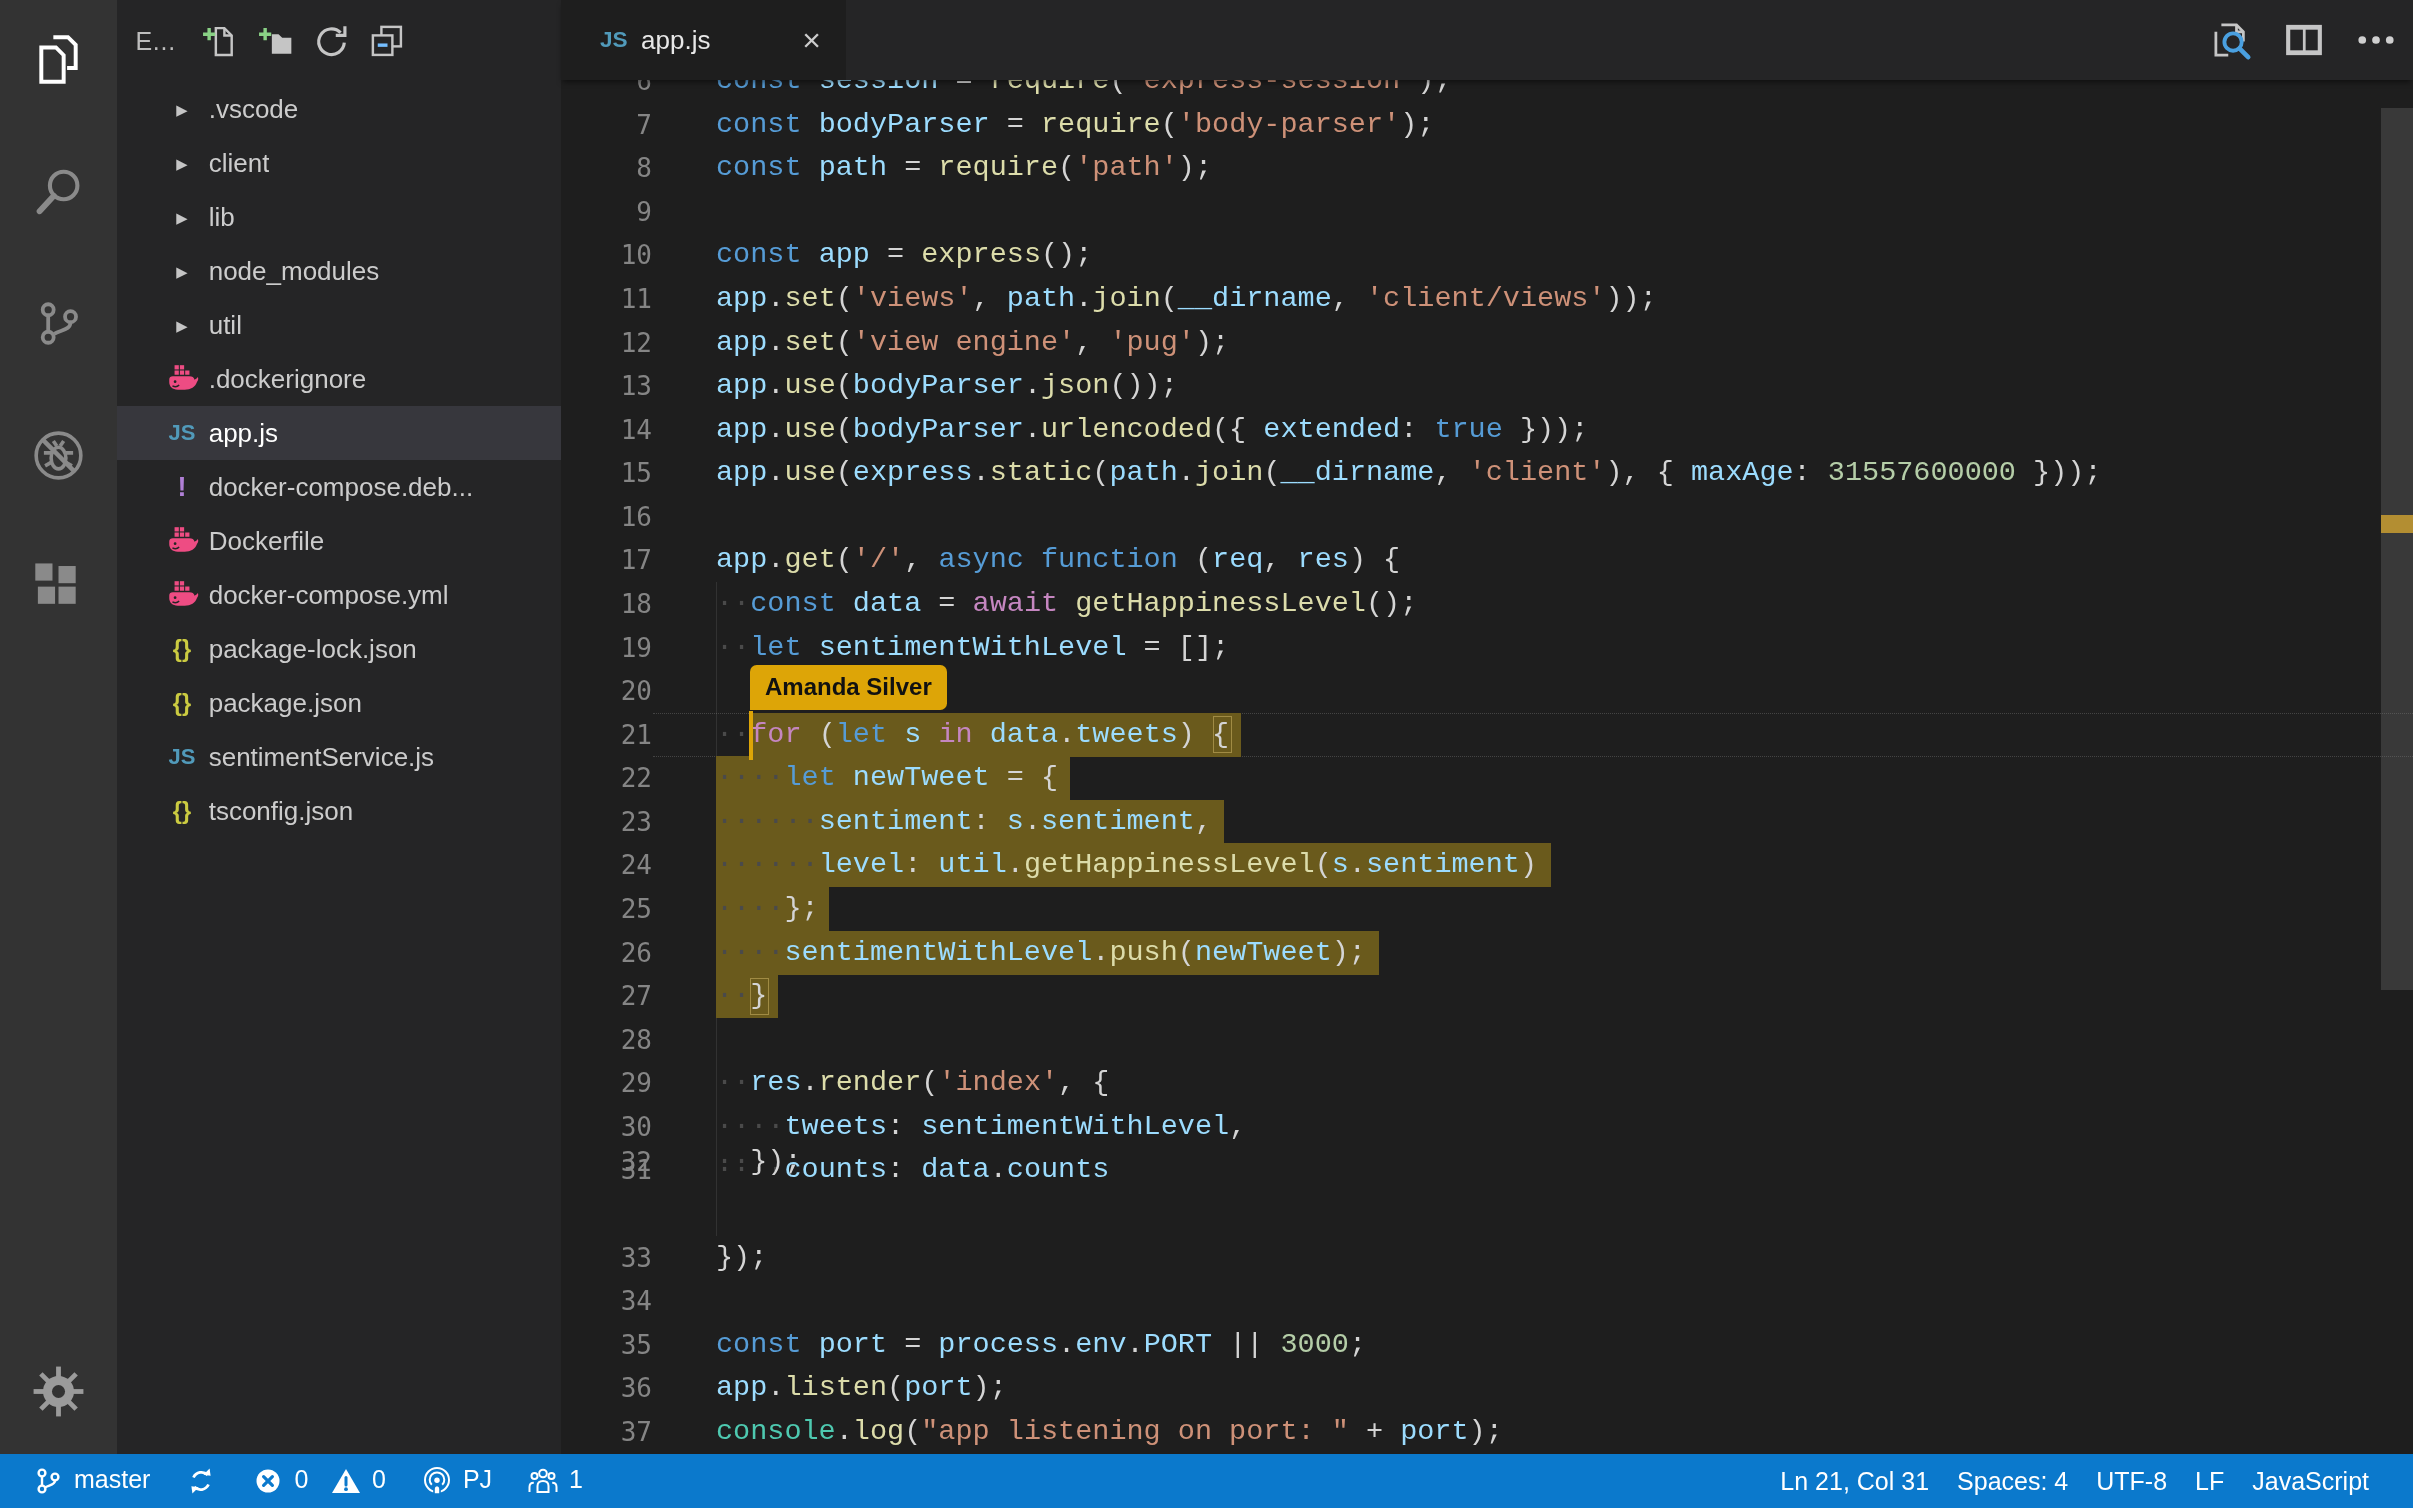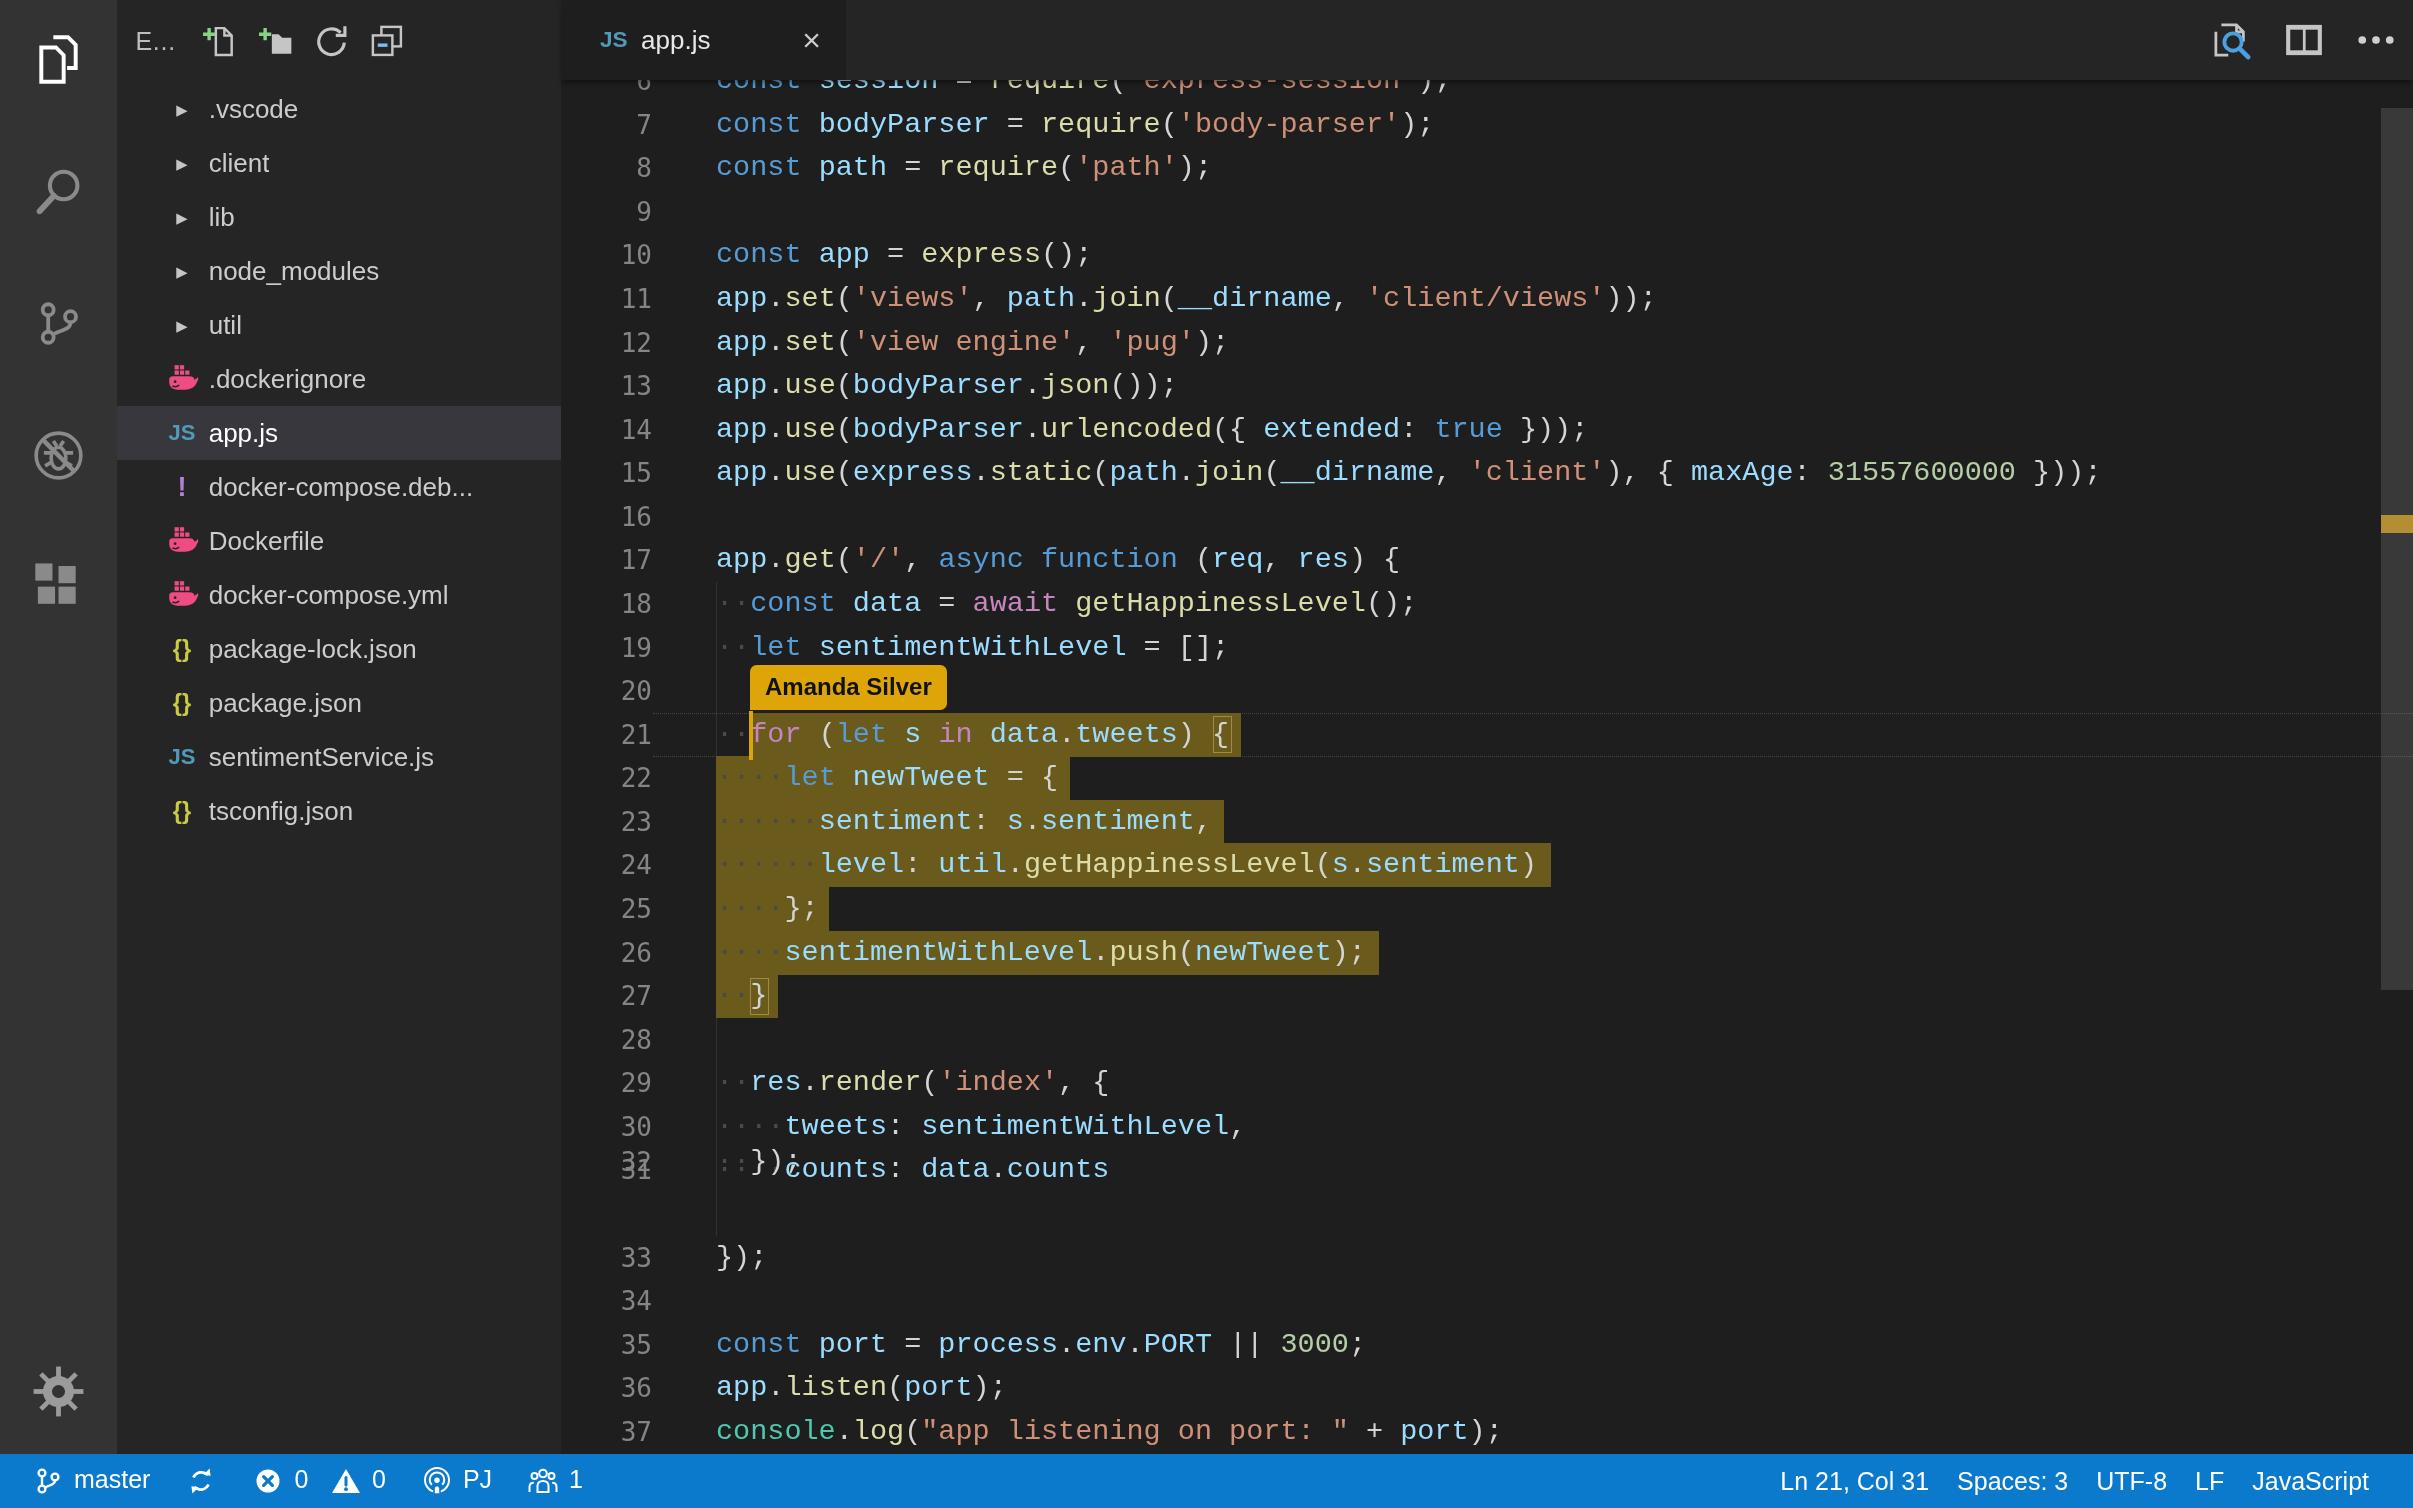--- a/index.html
+++ b/index.html
@@ -532,20 +532,20 @@
               <path d="M29.5 27v-5c0-2.6-1.7-4.3-4.3-4.3"></path>
             <circle cx="16" cy="8.5" r="3.8"></circle>
               <path d="M10.5 27v-6c0-3 2.2-5 5.5-5s5.5 2 5.5 5v6z"></path>
           </svg>
         </span>
         <span>1</span>
       </span>
     </div>
     <div class="sb-right">
       <span class="st-item">Ln 21, Col 31</span>
-      <span class="st-item">Spaces: 3</span>
+      <span class="st-item">Spaces: 4</span>
       <span class="st-item">UTF-8</span>
       <span class="st-item">LF</span>
       <span class="st-item">JavaScript</span>
     </div>
   </div>
 </div>
 
 
 </body></html>

